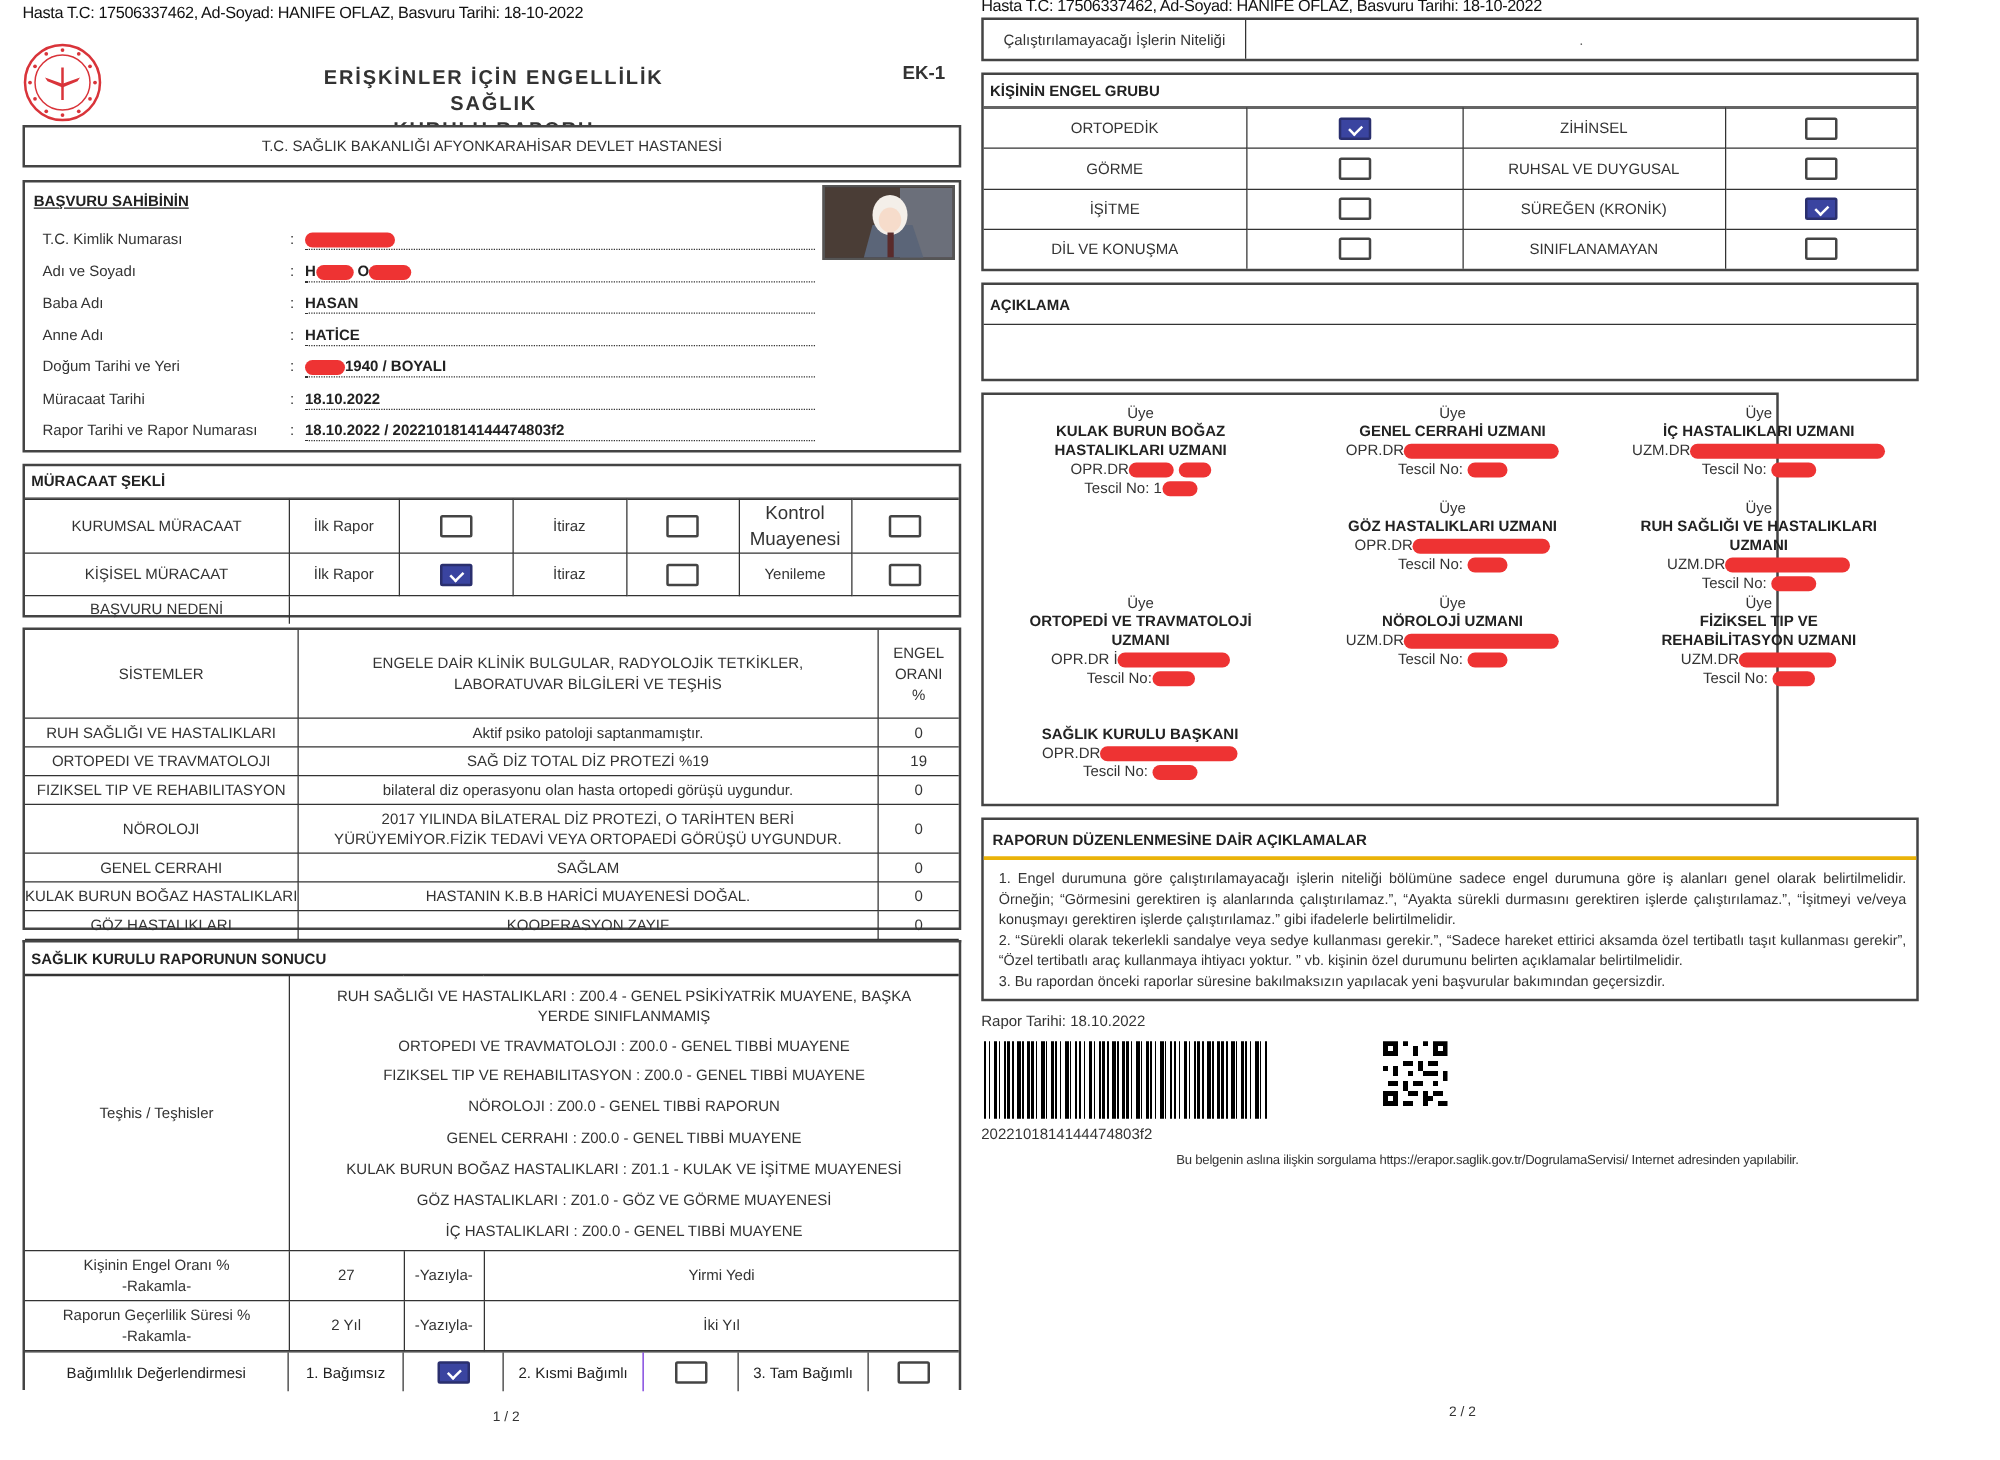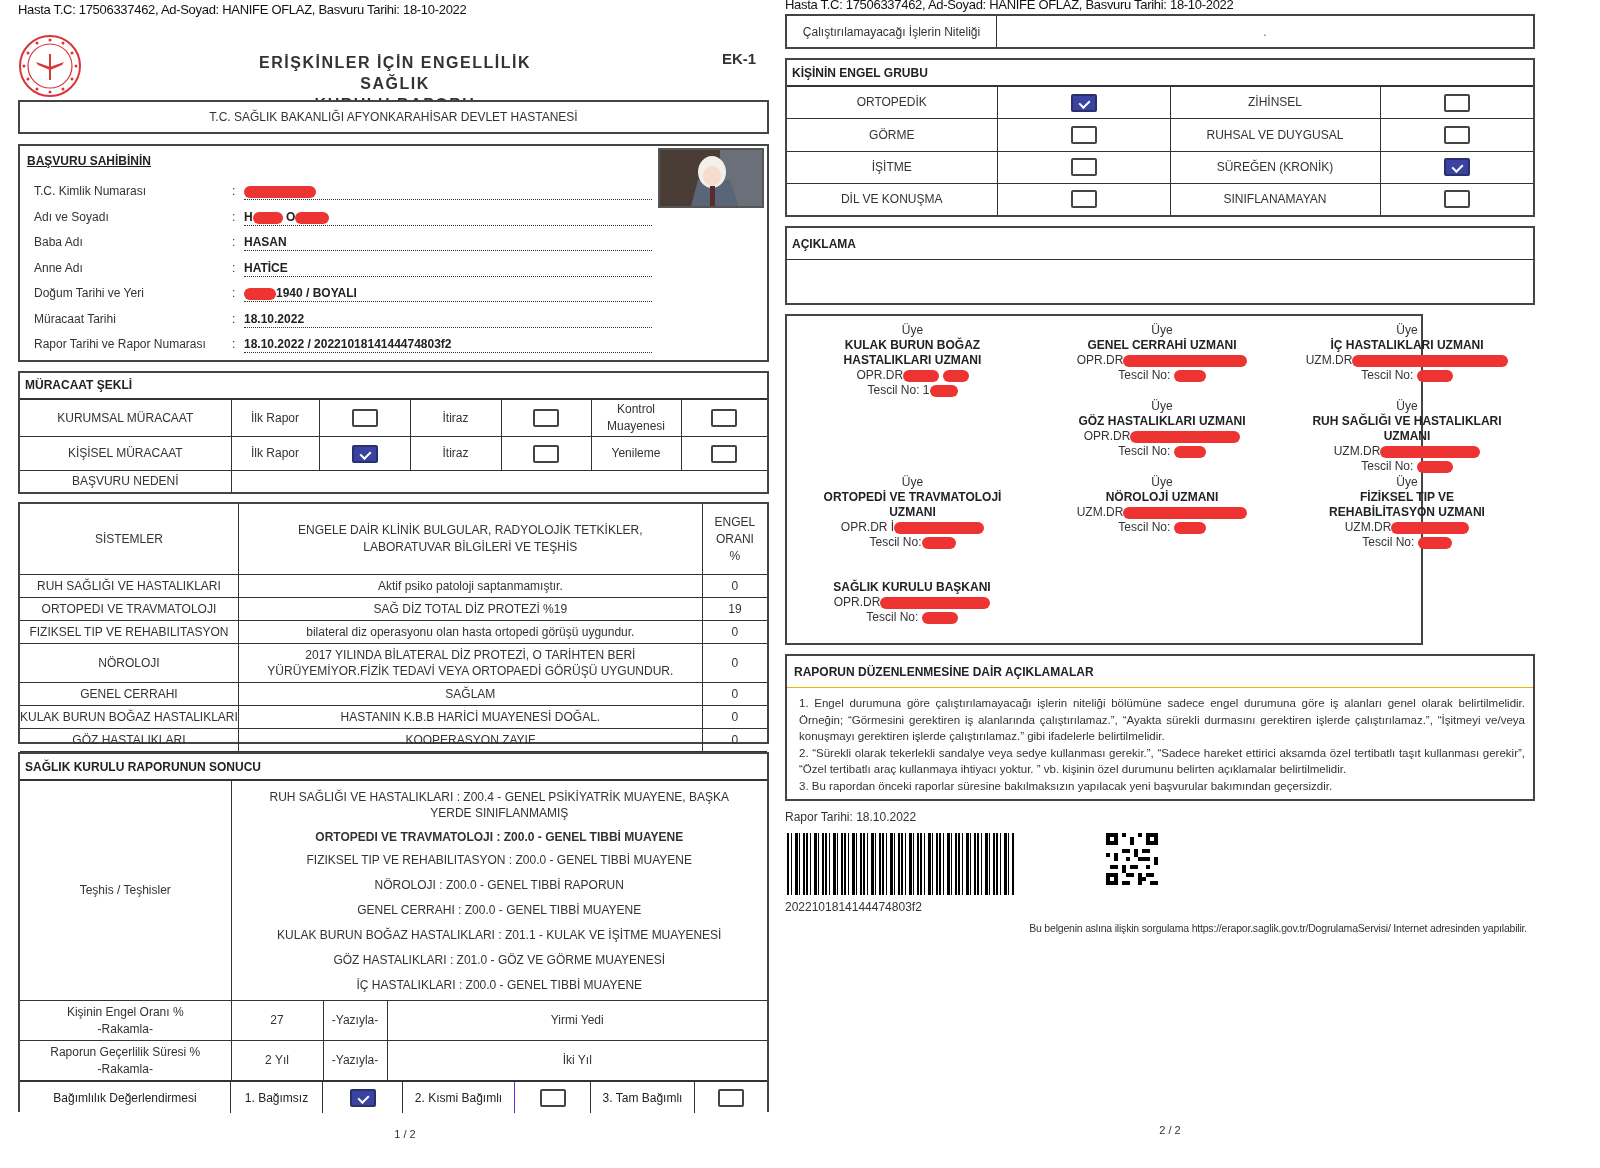--- a/index.html
+++ b/index.html
@@ -111,21 +111,21 @@
 <div class="box" style="left:18px;top:371px;width:751px;height:123px;border-width:2px;">
   <div class="sec-title" style="height:26px;line-height:24px;border-bottom:1px solid #333;">MÜRACAAT ŞEKLİ</div>
   <table style="height:93px;">
     <tbody>
         <tr style="height:37px;">
       <td style="width:211px;border-left:none;">KURUMSAL MÜRACAAT</td>
       <td style="width:88px;">İlk Rapor</td>
       <td style="width:91px;"><span class="cb"></span></td>
       <td style="width:91px;">İtiraz</td>
       <td style="width:90px;"><span class="cb"></span></td>
-      <td style="width:90px;font-size:12px;margin-top:28px;">Kontrol Muayenesi</td>
+      <td style="width:90px;font-size:15px;margin-top:28px;">Kontrol Muayenesi</td>
       <td style="border-right:none;"><span class="cb"></span></td>
     </tr>
     <tr style="height:34px;">
       <td style="border-left:none;">KİŞİSEL MÜRACAAT</td>
       <td>İlk Rapor</td>
       <td><span class="cb on"></span></td>
       <td>İtiraz</td>
       <td><span class="cb"></span></td>
       <td>Yenileme</td>
       <td style="border-right:none;"><span class="cb"></span></td>
@@ -191,21 +191,21 @@
 </div>
 
 <div class="abs" style="left:18px;top:752px;width:751px;height:360px;border:2px solid #444;border-bottom:none;background:#fff;">
   <div class="sec-title" style="height:26px;line-height:26px;border-bottom:1px solid #333;">SAĞLIK KURULU RAPORUNUN SONUCU</div>
   <table>
     <tbody>
         <tr style="height:220px;">
       <td style="width:211px;border-left:none;">Teşhis / Teşhisler</td>
       <td colspan="5" style="border-right:none;padding:4px 24px;line-height:16px;">
         <div style="margin-bottom:8px;">RUH SAĞLIĞI VE HASTALIKLARI : Z00.4 - GENEL PSİKİYATRİK MUAYENE, BAŞKA YERDE SINIFLANMAMIŞ</div>
-        <div style="margin-bottom:7px;font-weight:bold;">ORTOPEDI VE TRAVMATOLOJI : Z00.0 - GENEL TIBBİ MUAYENE</div>
+        <div style="margin-bottom:7px;">ORTOPEDI VE TRAVMATOLOJI : Z00.0 - GENEL TIBBİ MUAYENE</div>
         <div style="margin-bottom:9px;">FIZIKSEL TIP VE REHABILITASYON : Z00.0 - GENEL TIBBİ MUAYENE</div>
         <div style="margin-bottom:9px;">NÖROLOJI : Z00.0 - GENEL TIBBİ RAPORUN</div>
         <div style="margin-bottom:9px;">GENEL CERRAHI : Z00.0 - GENEL TIBBİ MUAYENE</div>
         <div style="margin-bottom:9px;">KULAK BURUN BOĞAZ HASTALIKLARI : Z01.1 - KULAK VE İŞİTME MUAYENESİ</div>
         <div style="margin-bottom:9px;">GÖZ HASTALIKLARI : Z01.0 - GÖZ VE GÖRME MUAYENESİ</div>
         <div>İÇ HASTALIKLARI : Z00.0 - GENEL TIBBİ MUAYENE</div>
       </td>
     </tr>
     <tr style="height:40px;">
       <td style="border-left:none;">
@@ -340,21 +340,21 @@
     <div><span>Tescil No:</span> <span class="redact" style="width:34px;"></span></div>
   </div>
   <div class="member" style="left:40px;top:264px;width:170px;">
     <div class="title">SAĞLIK KURULU BAŞKANI</div>
     <div><span>OPR.DR</span><span class="redact" style="width:110px;"></span></div>
     <div><span>Tescil No:</span> <span class="redact" style="width:36px;"></span></div>
   </div>
 </div>
 
 <div class="box" style="left:785px;top:654px;width:750px;height:147px;">
-  <div class="sec-title" style="height:32px;line-height:32px;border-bottom:1px solid #eab308;padding-left:7px;">RAPORUN DÜZENLENMESİNE DAİR AÇIKLAMALAR</div>
+  <div class="sec-title" style="height:32px;line-height:32px;border-bottom:3px solid #eab308;padding-left:7px;">RAPORUN DÜZENLENMESİNE DAİR AÇIKLAMALAR</div>
   <div style="padding:7px 8px 0 12px;font-size:11.5px;line-height:16.5px;color:#333;text-align:justify;">
     <div>1. Engel durumuna göre çalıştırılamayacağı işlerin niteliği bölümüne sadece engel durumuna göre iş alanları genel olarak belirtilmelidir. Örneğin; “Görmesini gerektiren iş alanlarında çalıştırılamaz.”, “Ayakta sürekli durmasını gerektiren işlerde çalıştırılamaz.”, “İşitmeyi ve/veya konuşmayı gerektiren işlerde çalıştırılamaz.” gibi ifadelerle belirtilmelidir.</div>
     <div>2. “Sürekli olarak tekerlekli sandalye veya sedye kullanması gerekir.”, “Sadece hareket ettirici aksamda özel tertibatlı taşıt kullanması gerekir”, “Özel tertibatlı araç kullanmaya ihtiyacı yoktur. ” vb. kişinin özel durumunu belirten açıklamalar belirtilmelidir.</div>
     <div>3. Bu rapordan önceki raporlar süresine bakılmaksızın yapılacak yeni başvurular bakımından geçersizdir.</div>
   </div>
 </div>
 
 <div class="abs" style="left:785px;top:810px;font-size:12px;color:#333;">Rapor Tarihi: 18.10.2022</div>
 
 <div class="abs" style="left:787px;top:833px;width:228px;height:62px;background:repeating-linear-gradient(90deg,#000 0 2px,#fff 2px 4px,#000 4px 5px,#fff 5px 8px,#000 8px 11px,#fff 11px 12px,#000 12px 13px,#fff 13px 16px,#000 16px 18px,#fff 18px 19px);"></div>
@@ -368,15 +368,15 @@
       <path d="M4 0h1v1h-1z M6 1h1v2h-1z M8 0h1v1h-1z M4 4h2v1h-2z M7 4h1v2h-1z M9 4h2v1h-2z M0 5h1v1h-1z M2 5h1v2h-1z M5 6h1v1h-1z M8 6h3v1h-3z M12 6h1v2h-1z M1 8h2v1h-2z M4 8h1v2h-1z M6 8h2v1h-2z M10 8h1v1h-1z M5 10h2v1h-2z M8 10h1v3h-1z M10 10h2v1h-2z M4 12h2v1h-2z M11 12h2v1h-2z M9 11h1v1h-1z"></path>
     </g>
     <g fill="#fff">
         <rect x="1" y="1" width="1" height="1"></rect>
         <rect x="11" y="1" width="1" height="1"></rect>
         <rect x="1" y="11" width="1" height="1"></rect>
       </g>
   </svg>
 </div>
 
-<div class="abs" style="left:777px;top:922px;width:750px;text-align:right;font-size:10.5px;color:#333;letter-spacing:-0.2px;">Bu belgenin aslına ilişkin sorgulama https://erapor.saglik.gov.tr/DogrulamaServisi/ Internet adresinden yapılabilir.</div>
+<div class="abs" style="left:815px;top:922px;width:750px;text-align:center;font-size:10.5px;color:#333;letter-spacing:-0.2px;">Bu belgenin aslına ilişkin sorgulama https://erapor.saglik.gov.tr/DogrulamaServisi/ Internet adresinden yapılabilir.</div>
 
 <div class="abs" style="left:1145px;top:1124px;width:50px;text-align:center;font-size:11px;color:#333;">2 / 2</div>
 
 </body></html>

